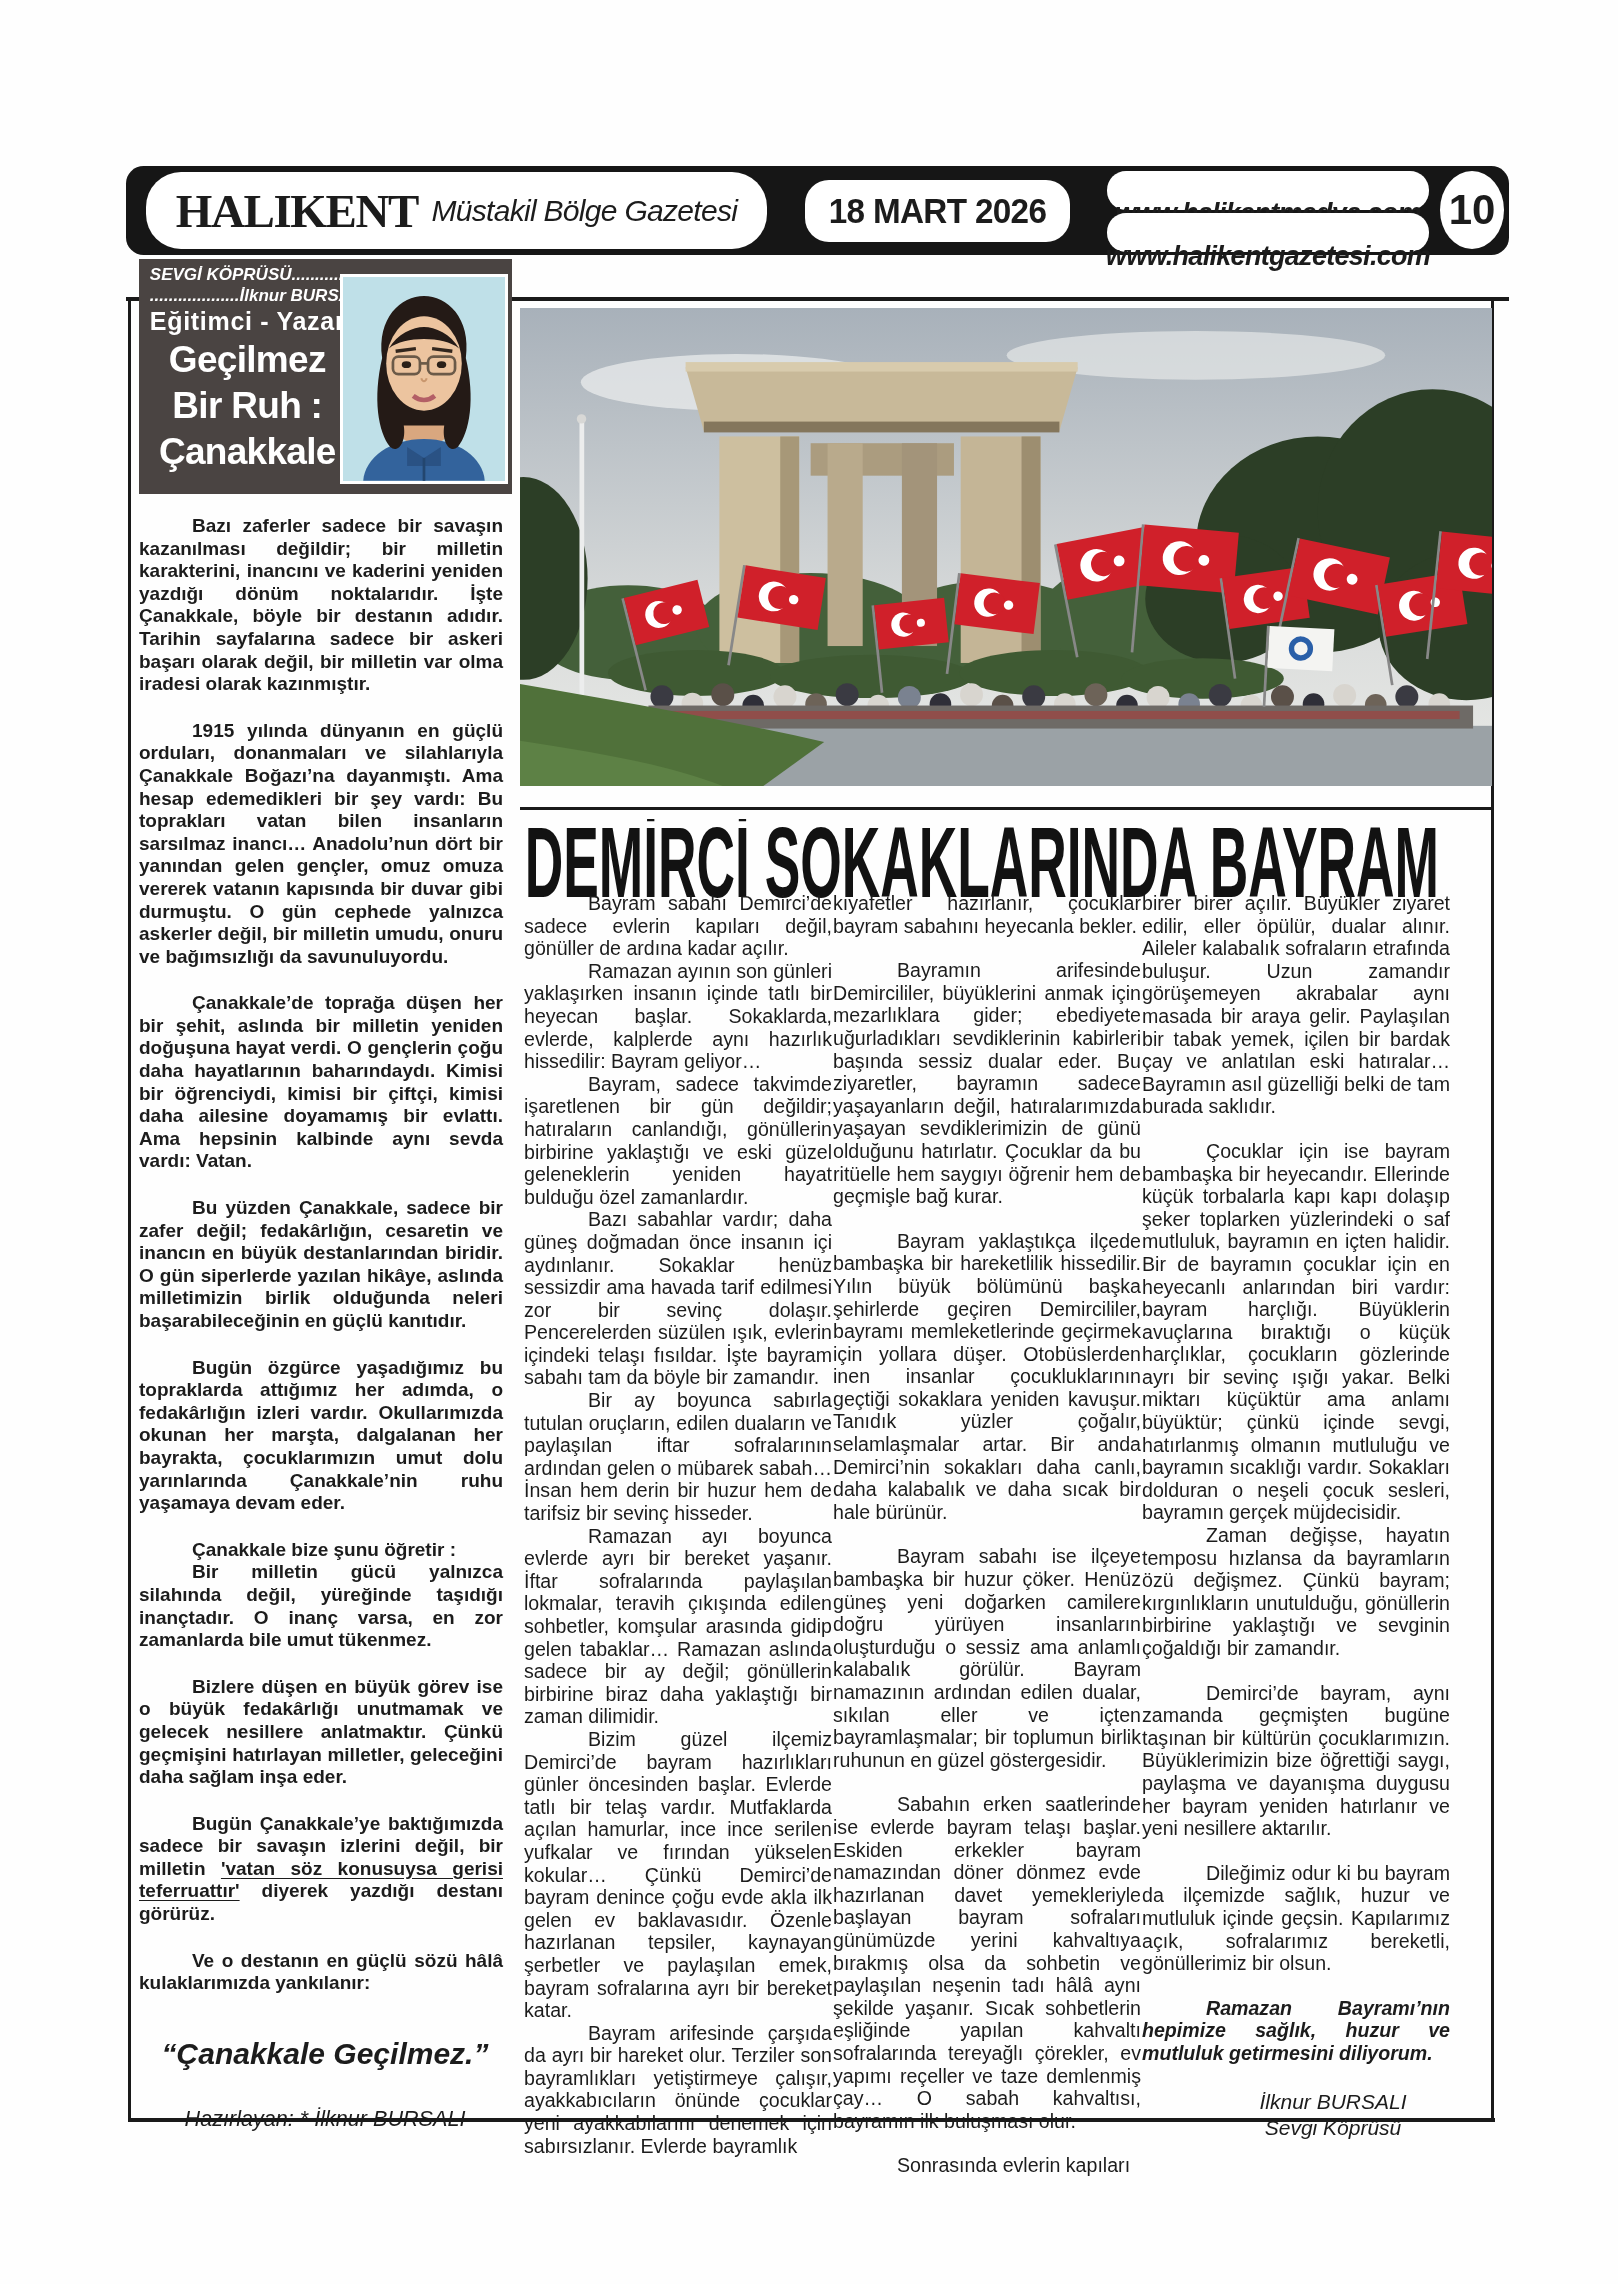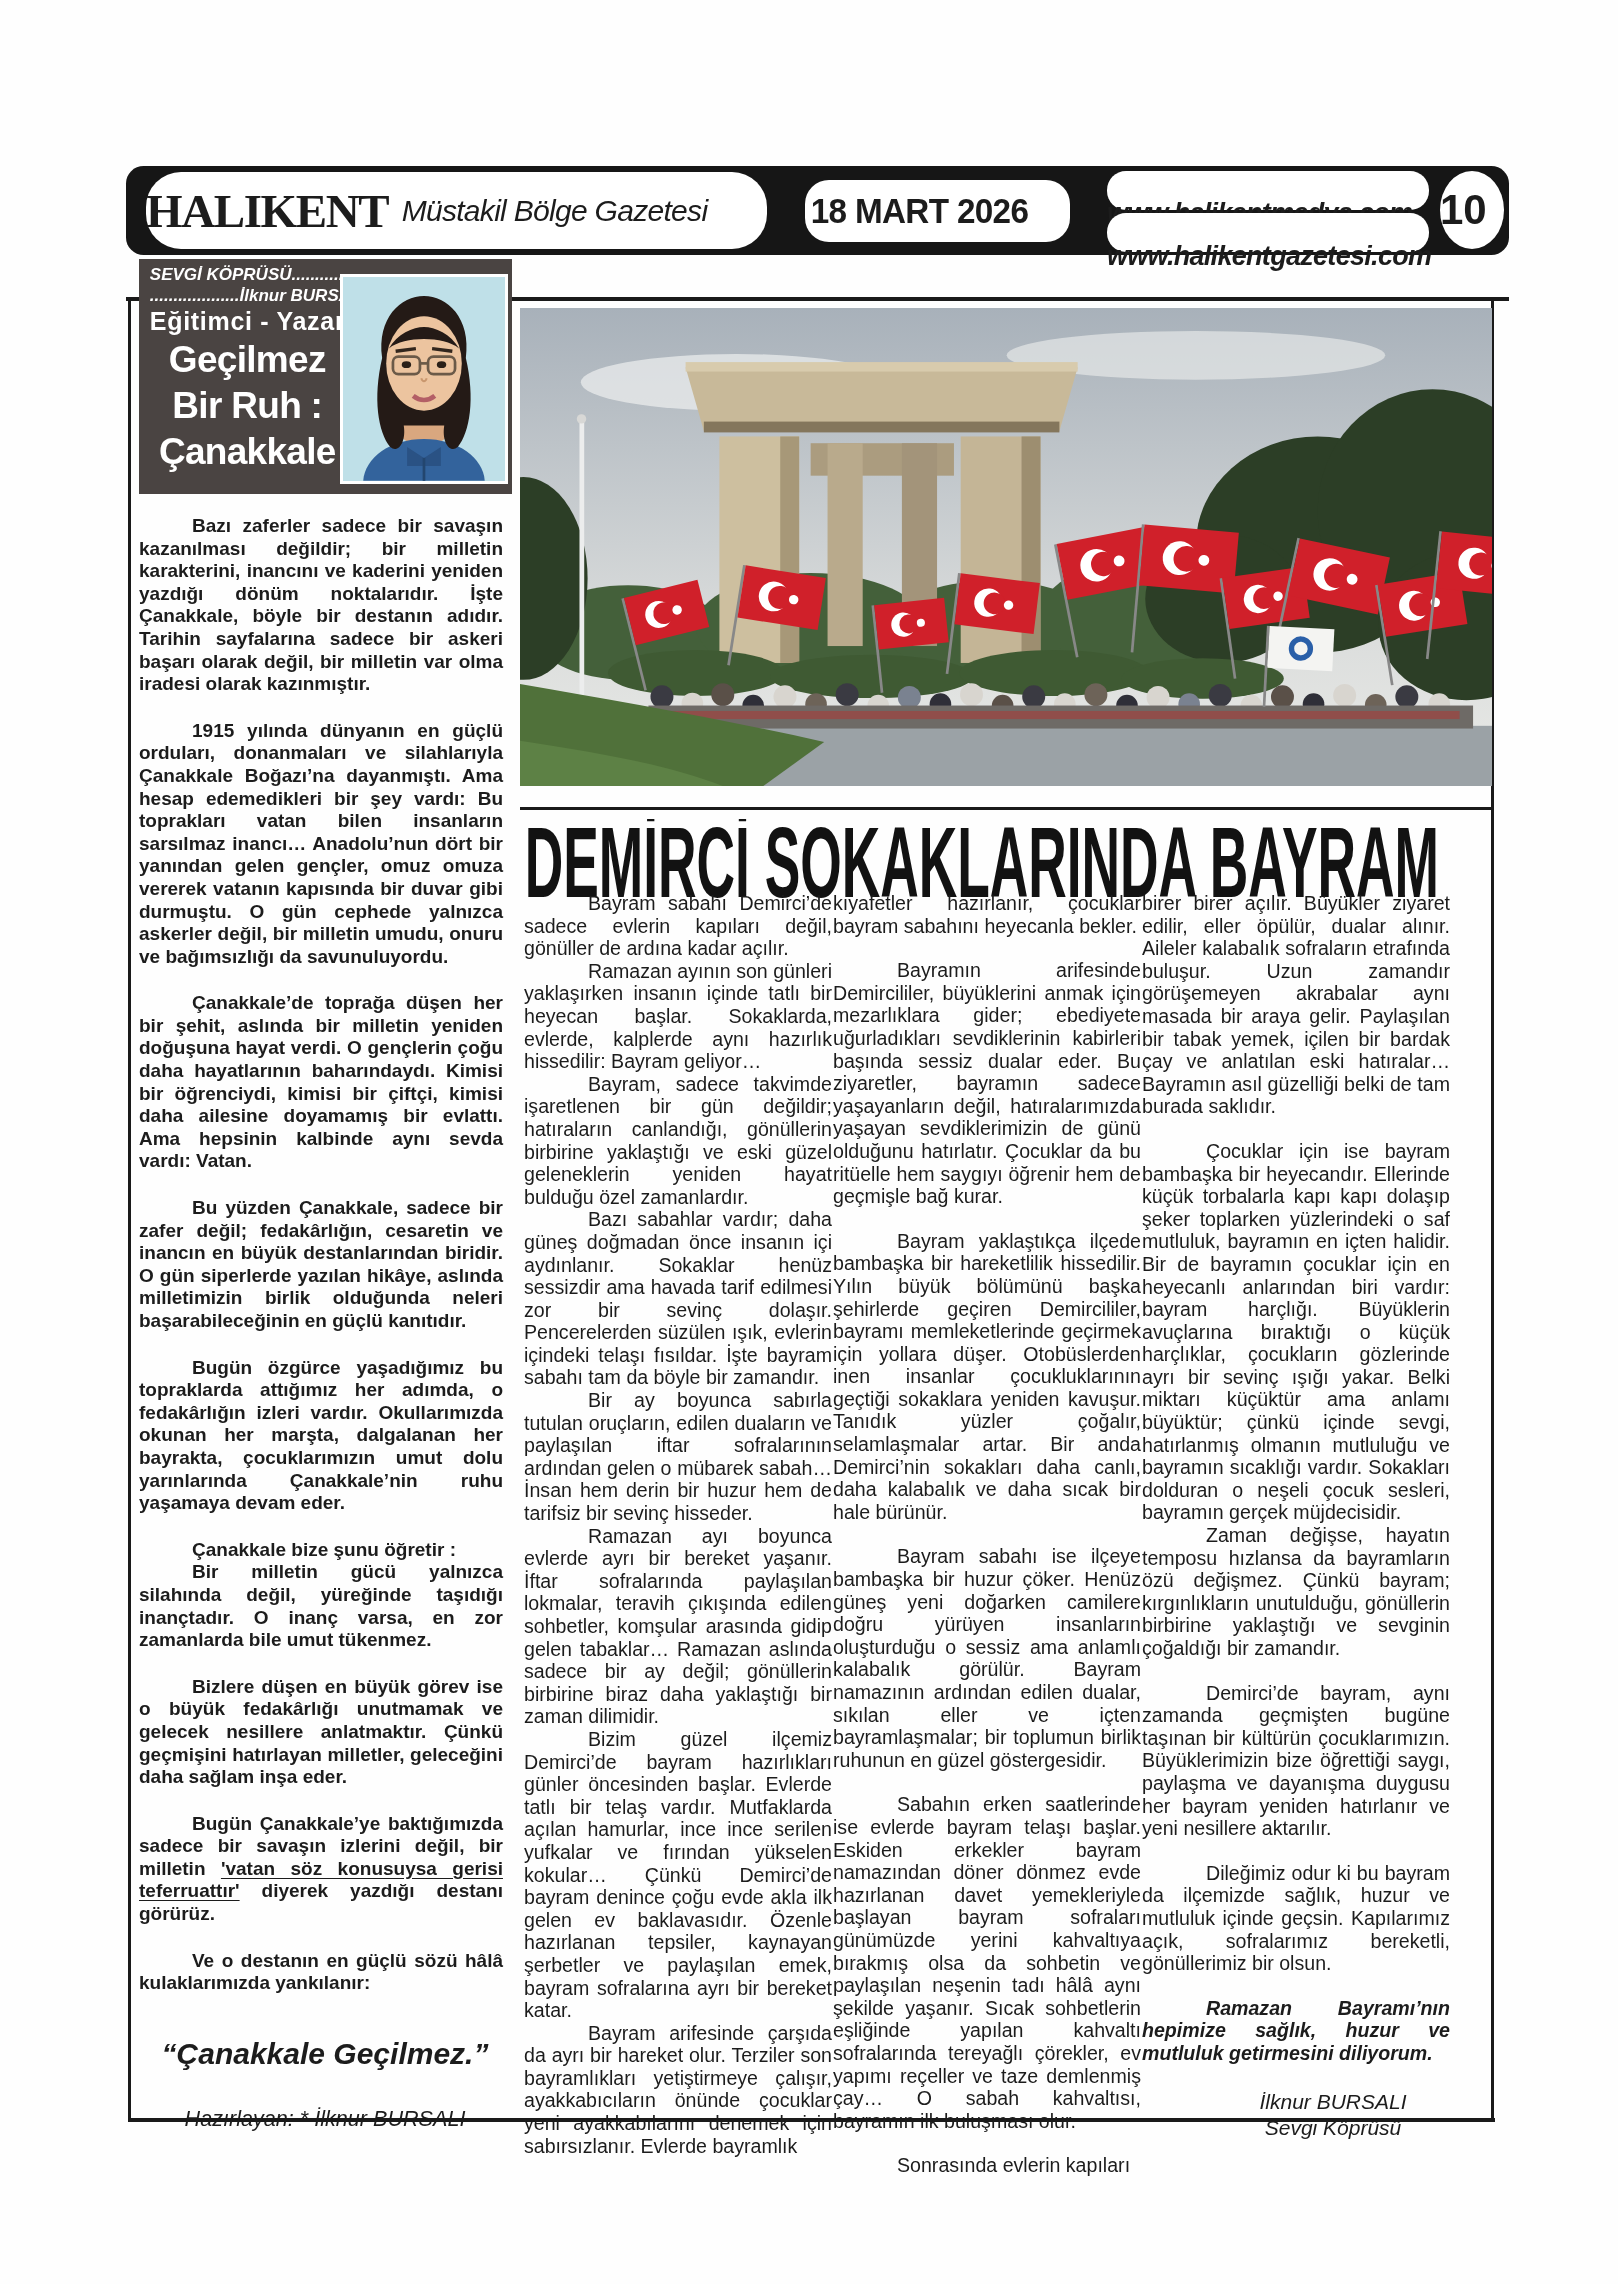--- a/index.html
+++ b/index.html
@@ -1,21 +1,21 @@
 <!DOCTYPE html>
 <html style="font-size:10.8px"><head>
 <meta charset="utf-8">
 <style>
   html,body{margin:0;padding:0;background:#e9e9e9;}
   .page{position:relative;width:1619px;height:2284px;background:#fefefe;overflow:hidden;
         font-family:"Liberation Sans",sans-serif;color:#1c1c1c;}
   
   .header-bar{position:absolute;left:126px;top:166px;width:1383px;height:89px;
               background:#161616;border-radius:17.6px;}
-  .hbox{position:absolute;background:#ffffff;display:flex;align-items:center;}
+  .hbox{position:absolute;background:#ffffff;display:flex;align-items:center;justify-content:center;}
   .brand-box{left:20px;top:6px;width:621px;height:77px;border-radius:35px;gap:13.5px;}
   .brand{font-family:"Liberation Serif",serif;font-weight:bold;font-size:47px;letter-spacing:-1.4px;}
   .brand-sub{font-style:italic;font-size:30px;font-weight:500;letter-spacing:-0.7px;}
   .date-box{left:679px;top:13.5px;width:265px;height:62px;border-radius:24px;}
   .date-box span{font-weight:bold;font-size:35px;transform:scaleX(.95);letter-spacing:-0.7px;}
   .url-box{left:981px;width:322px;height:39px;border-radius:19px;}
   .url-box span{font-weight:bold;font-style:italic;font-size:27px;letter-spacing:-0.7px;margin-top:47px;}
   .url-box-1{top:4.7px;} .url-box-2{top:47px;}
   .page-circle{left:1314px;top:5.4px;width:64px;height:78px;border-radius:50%;}
   .page-circle span{font-weight:bold;font-size:42px;}

